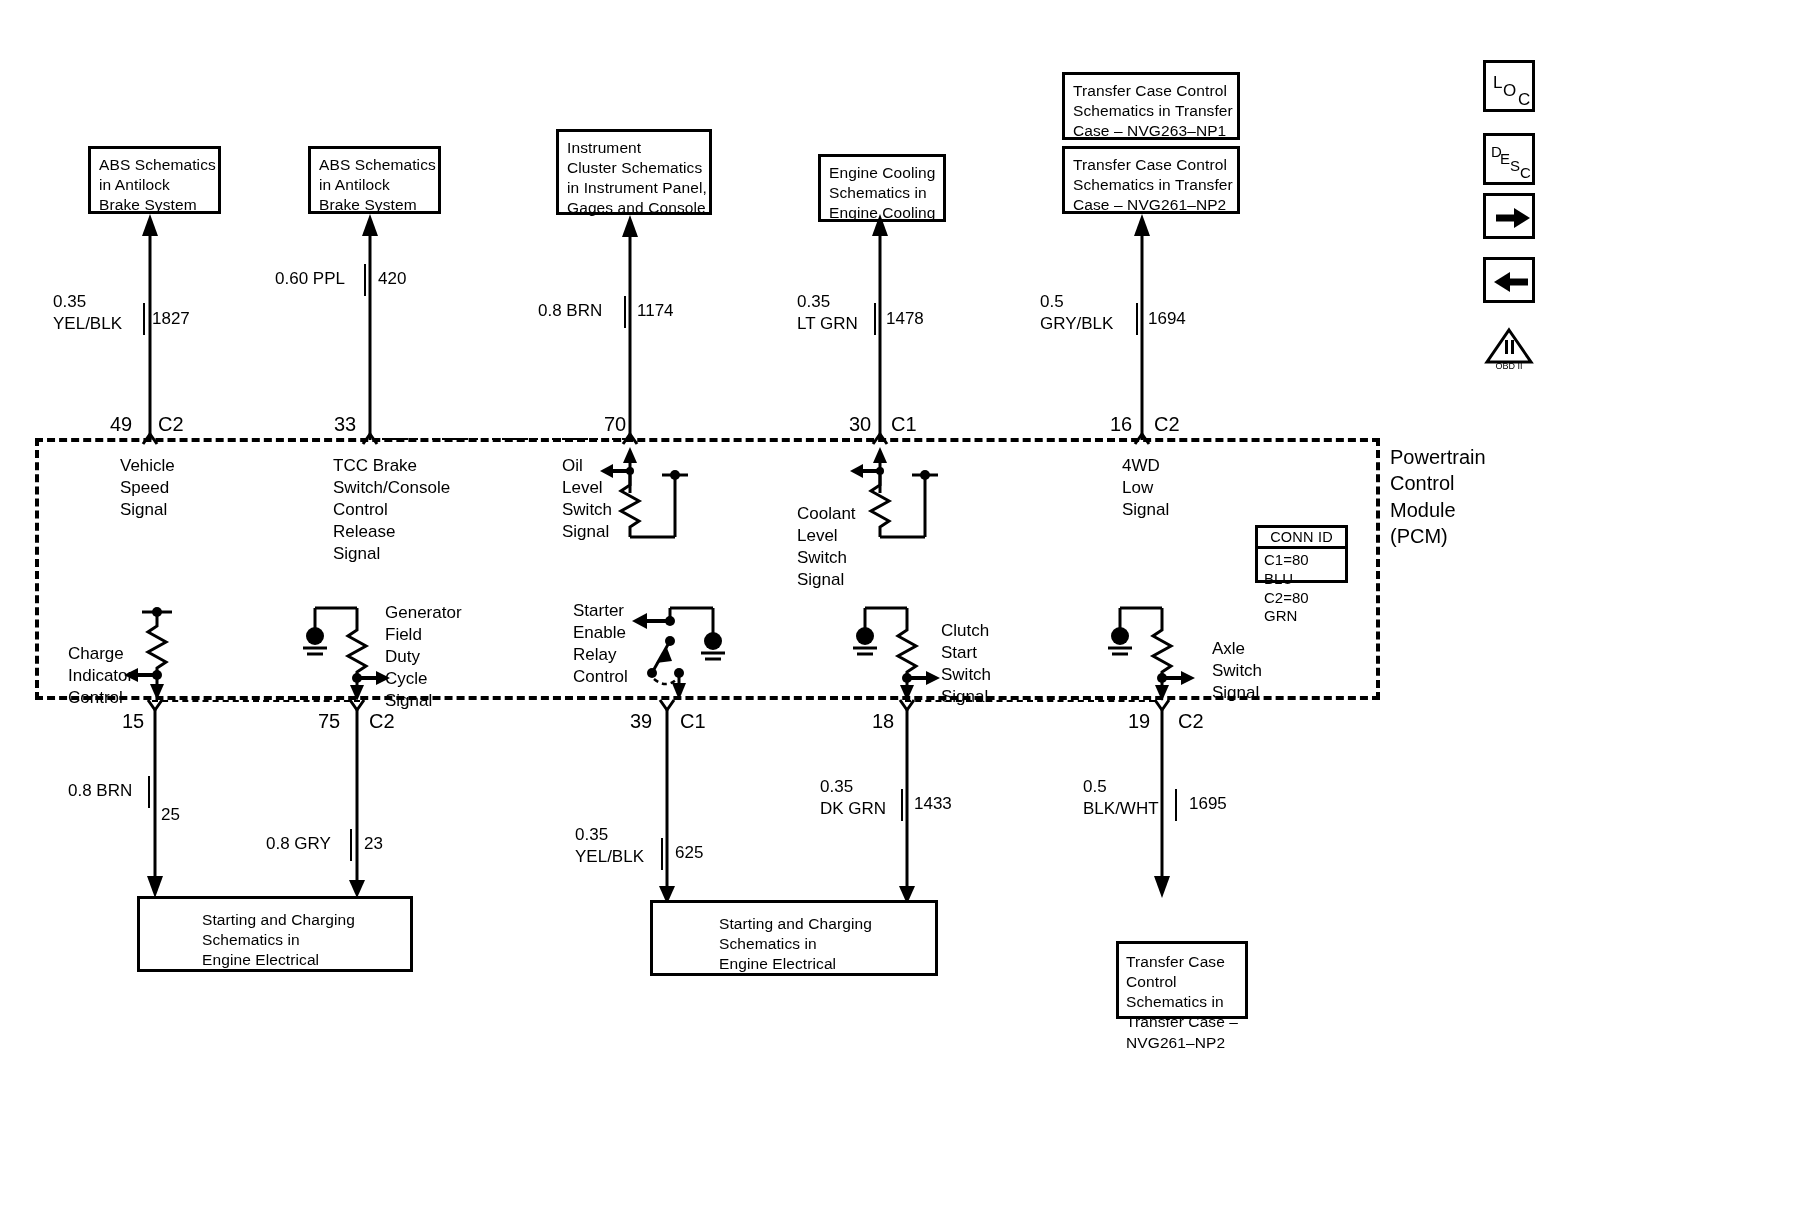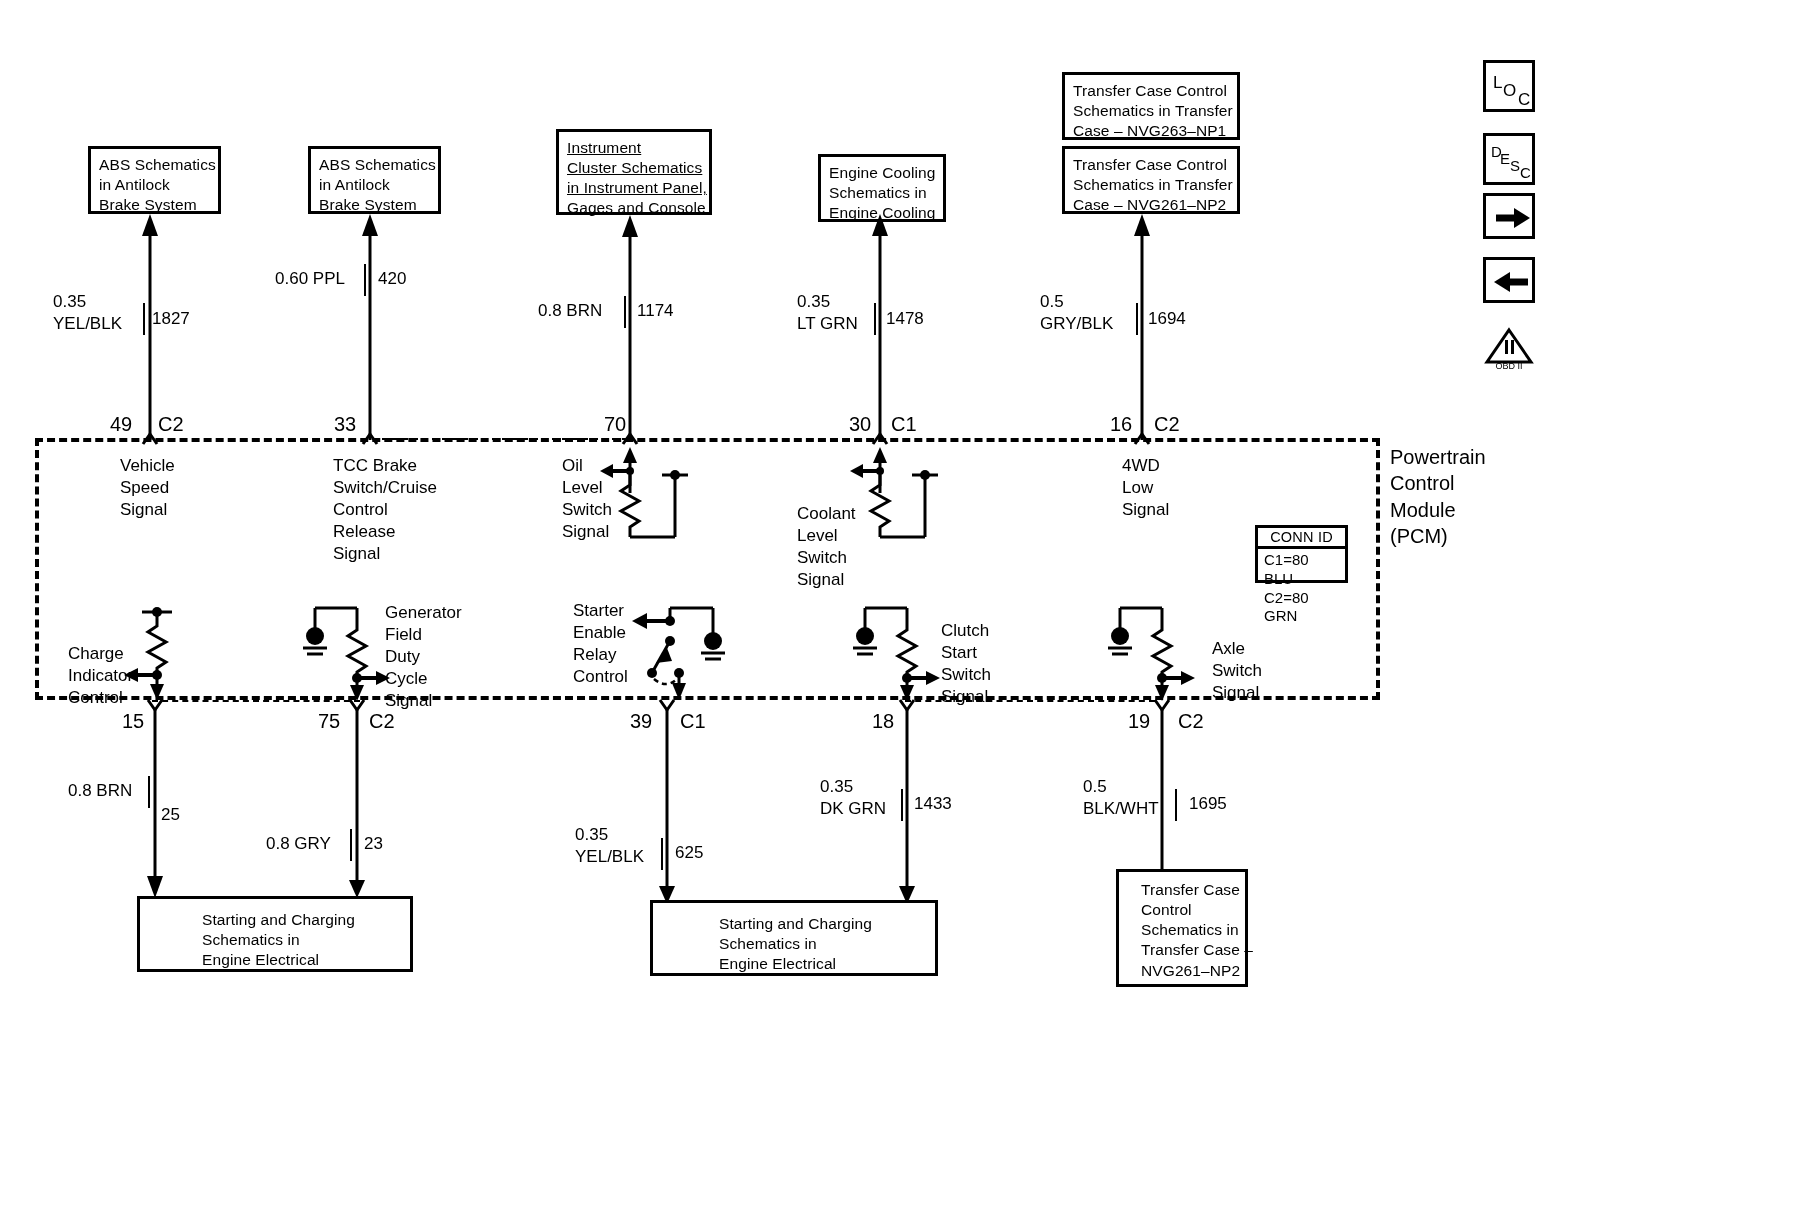--- a/index.html
+++ b/index.html
@@ -33,21 +33,21 @@
     <div>in Antilock</div>
     <div>Brake System</div>
   </div>
 
   <div class="box" style="left:308px;top:146px;width:133px;height:68px;">
     <div>ABS Schematics</div>
     <div>in Antilock</div>
     <div>Brake System</div>
   </div>
 
-  <div class="box" style="left:556px;top:129px;width:156px;height:86px;text-decoration:underline;">
+  <div class="box" style="left:556px;top:129px;width:156px;height:86px;">
     <div>Instrument</div>
     <div>Cluster Schematics</div>
     <div>in Instrument Panel,</div>
     <div>Gages and Console</div>
   </div>
 
   <div class="box" style="left:818px;top:154px;width:128px;height:68px;">
     <div>Engine Cooling</div>
     <div>Schematics in</div>
     <div>Engine Cooling</div>
@@ -81,21 +81,21 @@
 
   <svg style="left:360px;top:214px;width:22px;height:230px;">
     <line x1="10" y1="226" x2="10" y2="16" stroke="#000" stroke-width="3"></line>
     <polygon points="10,0 2,22 18,22" fill="#000"></polygon>
   </svg>
   <div class="lbl" style="left:275px;top:268px;">0.60 PPL</div>
   <div class="sep" style="left:364px;top:264px;height:32px;"></div>
   <div class="lbl" style="left:378px;top:268px;">420</div>
   <div class="lbl pin" style="left:334px;top:411px;">33</div>
   <div class="lbl sm" style="left:333px;top:455px;">TCC Brake
-Switch/Cruise
+Switch/Console
 Control
 Release
 Signal</div>
 
   <svg style="left:620px;top:215px;width:22px;height:230px;">
     <line x1="10" y1="226" x2="10" y2="16" stroke="#000" stroke-width="3"></line>
     <polygon points="10,0 2,22 18,22" fill="#000"></polygon>
   </svg>
   <div class="lbl" style="left:538px;top:300px;">0.8 BRN</div>
   <div class="sep" style="left:624px;top:296px;height:32px;"></div>
@@ -370,21 +370,21 @@
     <div>Schematics in</div>
     <div>Engine Electrical</div>
   </div>
 
   <div class="box" style="left:650px;top:900px;width:288px;height:76px;padding-left:66px;padding-top:11px;">
     <div>Starting and Charging</div>
     <div>Schematics in</div>
     <div>Engine Electrical</div>
   </div>
 
-  <div class="box" style="left:1116px;top:869px;width:132px;height:118px;padding-left:22px;padding-top:8px;">
+  <div class="box" style="left:1116px;top:941px;width:132px;height:78px;padding-left:7px;padding-top:8px;">
     <div>Transfer Case</div>
     <div>Control</div>
     <div>Schematics in</div>
     <div>Transfer Case –</div>
     <div>NVG261–NP2</div>
   </div>
 
   <div class="navbtn" style="left:1483px;top:60px;width:52px;height:52px;">
     <svg style="left:0;top:0;width:52px;height:52px;">
       <text x="7" y="25" font-family="Liberation Sans, sans-serif" font-size="17" fill="#000">L</text>

